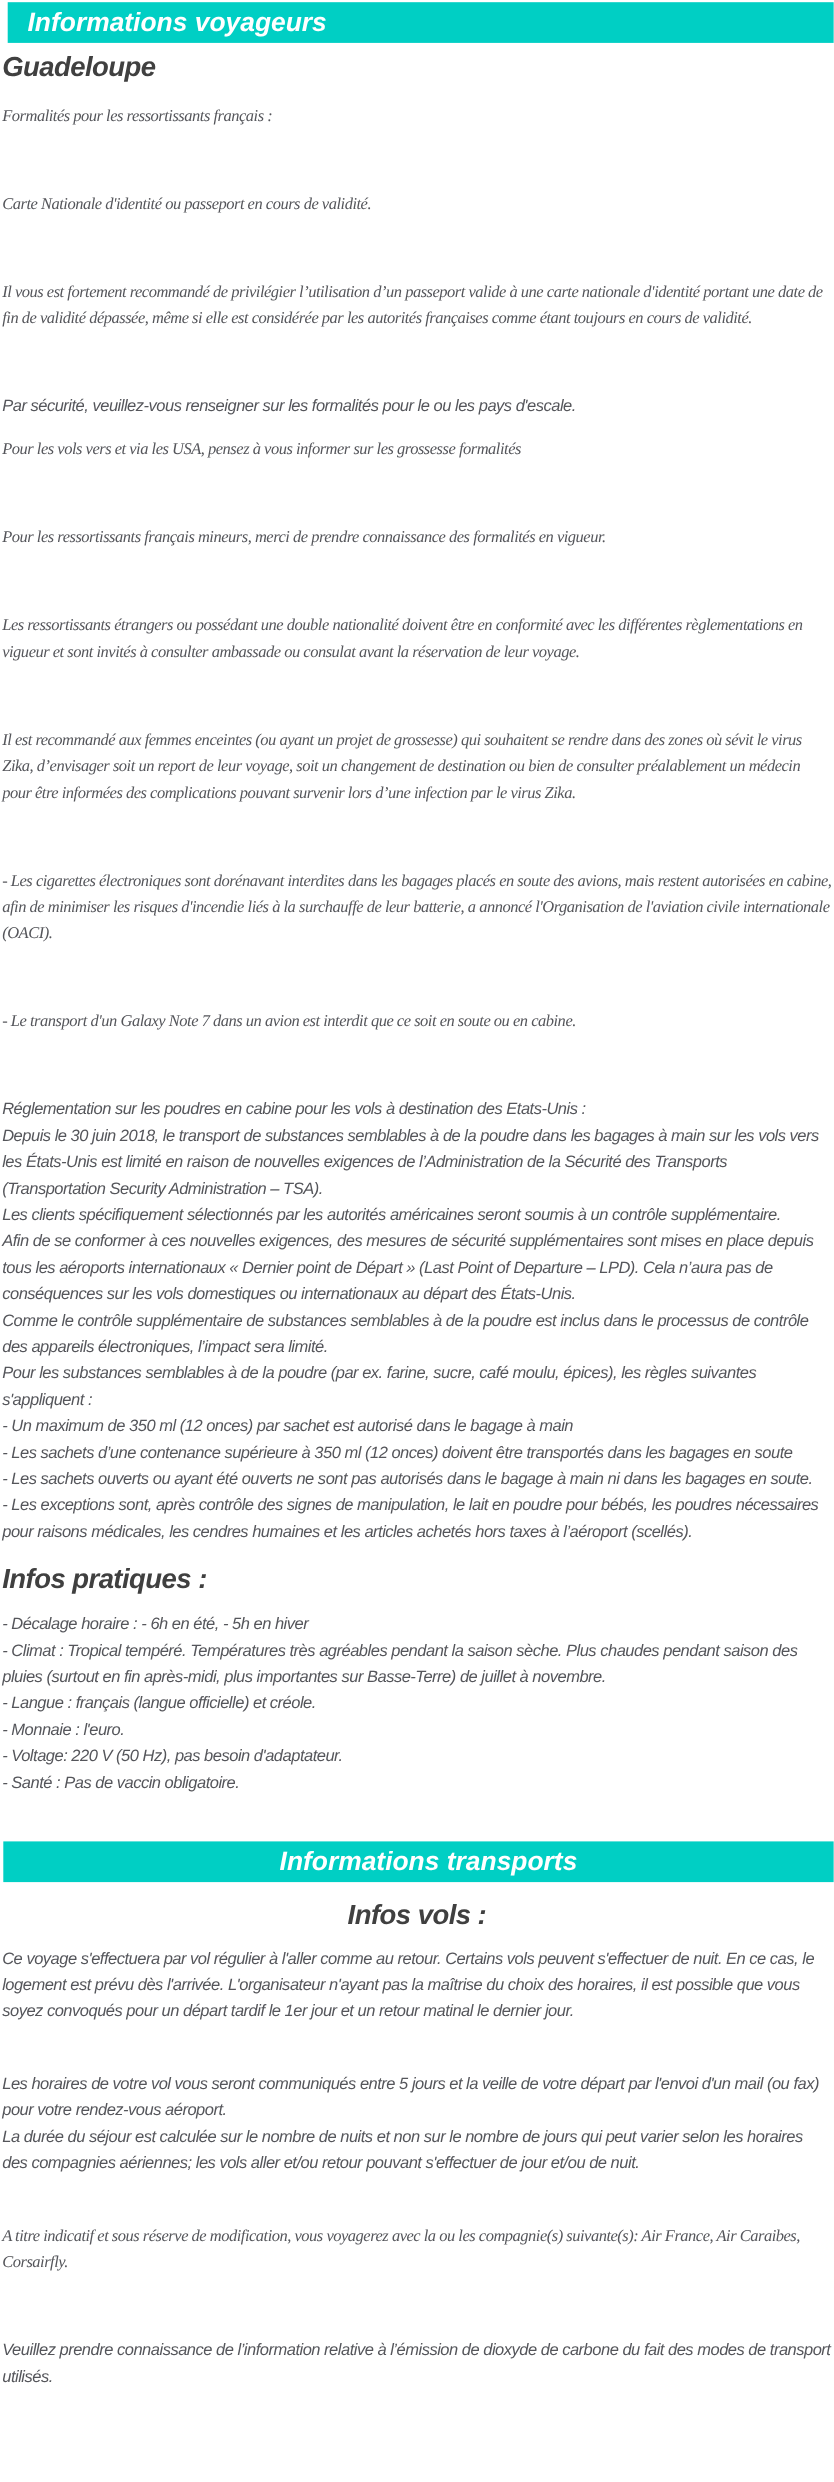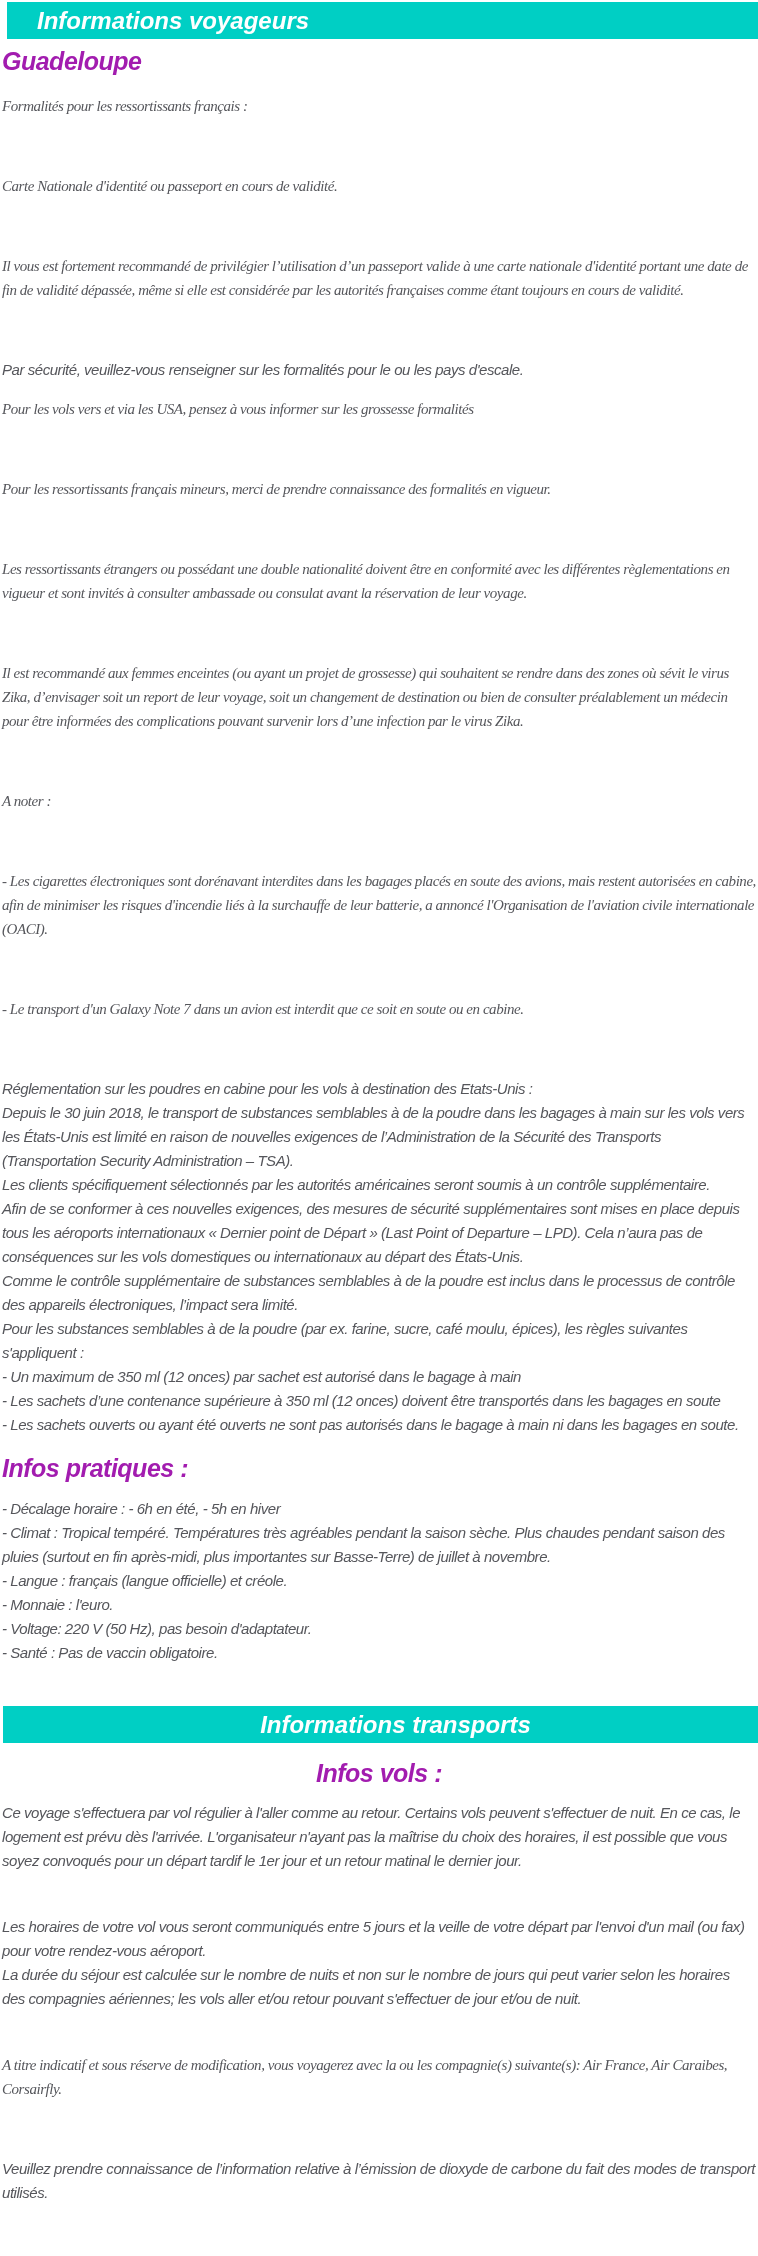--- a/index.html
+++ b/index.html
@@ -14,31 +14,31 @@
     color: #55565B;
   }
   .banner {
     background: #00CFC4;
     color: #ffffff;
     height: 37px;
     line-height: 37px;
     font-size: 24px;
     font-weight: bold;
     font-style: italic;
-    padding-left: 30px;
+    padding-left: 18px;
     overflow: hidden;
     white-space: nowrap;
   }
   #banner-voyageurs { margin: 2px 0 0 7px; }
   #banner-transports { margin: 41px 0 0 3px; text-align: center; }
   .content {
     padding: 0 2px 0 2px;
   }
   h2.pink, h3.pink {
-    color: #a21caf;
+    color: #404040;
     font-size: 25px;
     font-weight: bold;
     letter-spacing: -0.5px;
   }
   h2.pink { margin: 7px 0 17px 0; line-height: 31px; }
   h3.pink.pratiques { margin: 16px 0 13px 0; line-height: 31px; }
   h3.pink.vols { margin: 15px 0 12px 0; line-height: 31px; text-align: center; }
   p {
     margin: 0;
     font-size: 15px;
@@ -62,34 +62,34 @@
     <h2 class="pink">Guadeloupe</h2>
 
     <p class="gap-l">Formalités pour les ressortissants français :</p>
     <p class="gap-l">Carte Nationale d'identité  ou passeport en cours de validité.</p>
     <p class="gap-l">Il vous est fortement recommandé de privilégier l’utilisation d’un passeport valide à une carte nationale d'identité portant une date de fin de validité dépassée, même si elle est considérée par les autorités françaises comme étant toujours en cours de validité.</p>
     <p class="gap-s">Par sécurité, veuillez-vous renseigner sur les formalités pour le ou les pays d'escale.</p>
     <p class="gap-l">Pour les vols vers et via les USA, pensez à vous informer sur les grossesse formalités</p>
     <p class="gap-l">Pour les ressortissants français mineurs, merci de prendre connaissance des formalités en vigueur.</p>
     <p class="gap-l">Les ressortissants étrangers ou possédant une double nationalité doivent être en conformité avec les différentes règlementations en vigueur et sont invités à consulter ambassade ou consulat avant la réservation de leur voyage.</p>
     <p class="gap-l">Il est recommandé aux femmes enceintes (ou ayant un projet de grossesse) qui souhaitent se rendre dans des zones où sévit le virus Zika, d’envisager soit un report de leur voyage, soit un changement de destination ou bien de consulter préalablement un médecin pour être informées des complications pouvant survenir lors d’une infection par le virus Zika.</p>
-    <p class="gap-l">A noter :</p>
     <p class="gap-l">- Les cigarettes électroniques sont dorénavant interdites dans les bagages placés en soute des avions, mais restent autorisées en cabine, afin de minimiser les risques d'incendie liés à la surchauffe de leur batterie, a annoncé l'Organisation de l'aviation civile internationale (OACI).</p>
     <p class="gap-l">- Le transport d'un Galaxy Note 7 dans un avion est interdit que ce soit en soute ou en cabine.</p>
 
     <div>
       <p>Réglementation sur les poudres en cabine pour les vols à destination des Etats-Unis :</p>
       <p>Depuis le 30 juin 2018, le transport de substances semblables à de la poudre dans les bagages à main sur les vols vers les États-Unis est limité en raison de nouvelles exigences de l’Administration de la Sécurité des Transports (Transportation Security Administration – TSA).</p>
       <p>Les clients spécifiquement sélectionnés par les autorités américaines seront soumis à un contrôle supplémentaire.</p>
       <p>Afin de se conformer à ces nouvelles exigences, des mesures de sécurité supplémentaires sont mises en place depuis tous les aéroports internationaux « Dernier point de Départ » (Last Point of Departure – LPD). Cela n’aura pas de conséquences sur les vols domestiques ou internationaux au départ des États-Unis.</p>
       <p>Comme le contrôle supplémentaire de substances semblables à de la poudre est inclus dans le processus de contrôle des appareils électroniques, l’impact sera limité.</p>
       <p>Pour les substances semblables à de la poudre (par ex. farine, sucre, café moulu, épices), les règles suivantes s'appliquent :</p>
       <p>- Un maximum de 350 ml (12 onces) par sachet est autorisé dans le bagage à main</p>
       <p>- Les sachets d’une contenance supérieure à 350 ml (12 onces) doivent être transportés dans les bagages en soute</p>
       <p>- Les sachets ouverts ou ayant été ouverts ne sont pas autorisés dans le bagage à main ni dans les bagages en soute.</p>
+      <p>- Les exceptions sont, après contrôle des signes de manipulation, le lait en poudre pour bébés, les poudres nécessaires pour raisons médicales, les cendres humaines et les articles achetés hors taxes à l’aéroport (scellés).</p>
     </div>
 
     <h3 class="pink pratiques">Infos pratiques :</h3>
     <div>
       <p>- Décalage horaire : - 6h en été, - 5h en hiver</p>
       <p>- Climat : Tropical tempéré. Températures très agréables pendant la saison sèche. Plus chaudes pendant saison des pluies (surtout en fin après-midi, plus importantes sur Basse-Terre) de juillet à novembre.</p>
       <p>- Langue : français (langue officielle) et créole.</p>
       <p>- Monnaie : l'euro.</p>
       <p>- Voltage: 220 V (50 Hz), pas besoin d'adaptateur.</p>
       <p>- Santé : Pas de vaccin obligatoire.</p>

